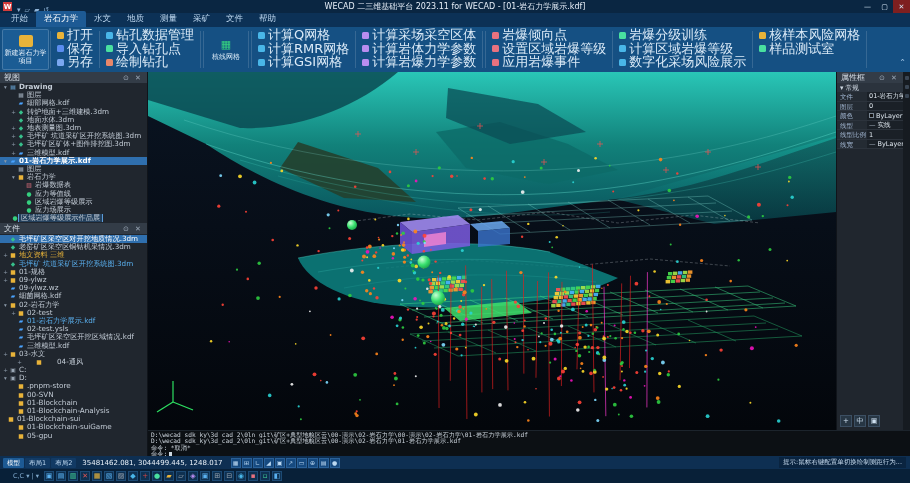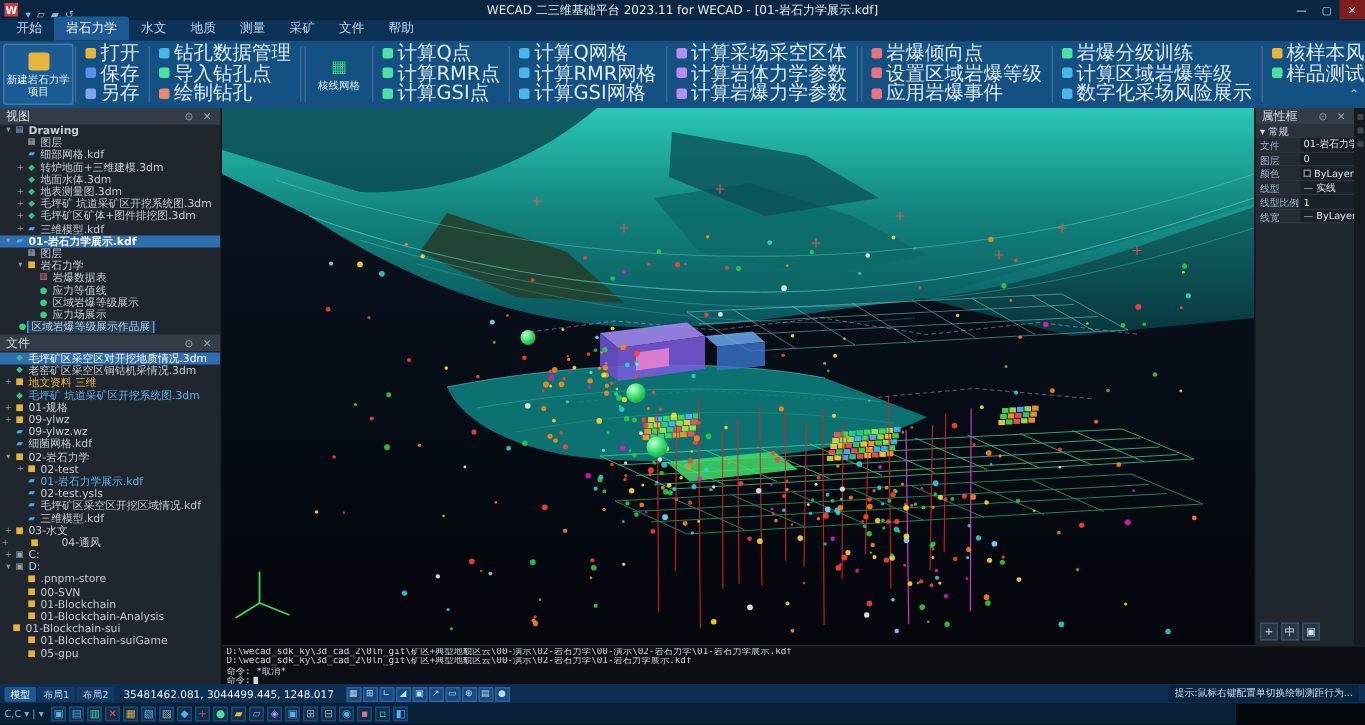--- a/index.html
+++ b/index.html
@@ -96,22 +96,22 @@
 .ltab{padding:0 4px;background:#123a64;border-radius:1px;font-size:6.5px;line-height:10px;color:#bcd6ee;}
 .ltab.active{background:#1d5a94;color:#fff;}
 #coords{margin-left:6px;font-size:7px;color:#eaf2fa;white-space:nowrap;}
 #toggles{display:flex;gap:1px;margin-left:8px;}
 .tgl{width:10px;height:10px;background:#164a80;border:1px solid #2a6199;color:#bcd9f2;
   font-size:6px;display:flex;align-items:center;justify-content:center;}
 #hint{margin-left:auto;margin-right:4px;background:#0a2440;padding:1px 4px;font-size:6.5px;
   color:#c9ddf0;white-space:nowrap;}
 
 
-#bottombar{position:absolute;left:0;top:469px;width:824px;height:14px;background:#082038;
-  display:flex;align-items:center;padding:0 3px;gap:2px;overflow:hidden;}
+#bottombar{position:absolute;left:0;top:469px;width:910px;height:14px;background:#082038;
+  display:flex;align-items:center;padding:0 13px;gap:2px;overflow:hidden;}
 #bb-left{color:#7fa8cc;font-size:6.5px;margin-right:3px;white-space:nowrap;}
 .bicn{width:10px;height:10px;display:flex;align-items:center;justify-content:center;
   font-size:7px;background:#0e3050;border:1px solid #1c4a74;flex:0 0 auto;}
 </style>
 </head>
 <body>
 
 <div id="app">
 
   <div id="titlebar">
@@ -172,34 +172,20 @@
             <span class="slbl">绘制钻孔</span>
           </div>
         </div>
         <div class="rsep"></div>
         <div class="rsep"></div>
         <div class="vbtn">
           <div class="icn" style="color: rgb(53, 208, 127); font-size: 11px;">▦</div>
           <div class="vlbl">核线网格</div>
         </div>
         <div class="rsep"></div>
-        <div class="col">
-          <div class="sbtn">
-            <span class="icn" style="background: rgb(73, 224, 160);"></span>
-            <span class="slbl">计算Q点</span>
-          </div>
-          <div class="sbtn">
-            <span class="icn" style="background: rgb(73, 224, 160);"></span>
-            <span class="slbl">计算RMR点</span>
-          </div>
-          <div class="sbtn">
-            <span class="icn" style="background: rgb(73, 224, 160);"></span>
-            <span class="slbl">计算GSI点</span>
-          </div>
-        </div>
         <div class="rsep"></div>
         <div class="col">
           <div class="sbtn">
             <span class="icn" style="background: rgb(73, 182, 232);"></span>
             <span class="slbl">计算Q网格</span>
           </div>
           <div class="sbtn">
             <span class="icn" style="background: rgb(73, 182, 232);"></span>
             <span class="slbl">计算RMR网格</span>
           </div>
@@ -435,21 +421,21 @@
         <div class="trow" style="padding-left: 10px;">
           <span class="exp"></span>
           <span class="ticn" style="color: rgb(74, 163, 255);">▰</span>
           <span class="lbl">三维模型.kdf</span>
         </div>
         <div class="trow" style="padding-left: 2px;">
           <span class="exp">+</span>
           <span class="ticn" style="color: rgb(232, 179, 57);">■</span>
           <span class="lbl">03-水文</span>
         </div>
-        <div class="trow" style="padding-left: 0; gap: 12px;">
+        <div class="trow" style="padding-left: 16px; gap: 12px;">
           <span class="exp">+</span>
           <span class="ticn" style="color: rgb(232, 179, 57);">■</span>
           <span class="lbl">04-通风</span>
         </div>
         <div class="trow" style="padding-left: 2px;">
           <span class="exp">+</span>
           <span class="ticn" style="color: rgb(154, 167, 181);">▣</span>
           <span class="lbl">C:</span>
         </div>
         <div class="trow" style="padding-left: 2px;">

